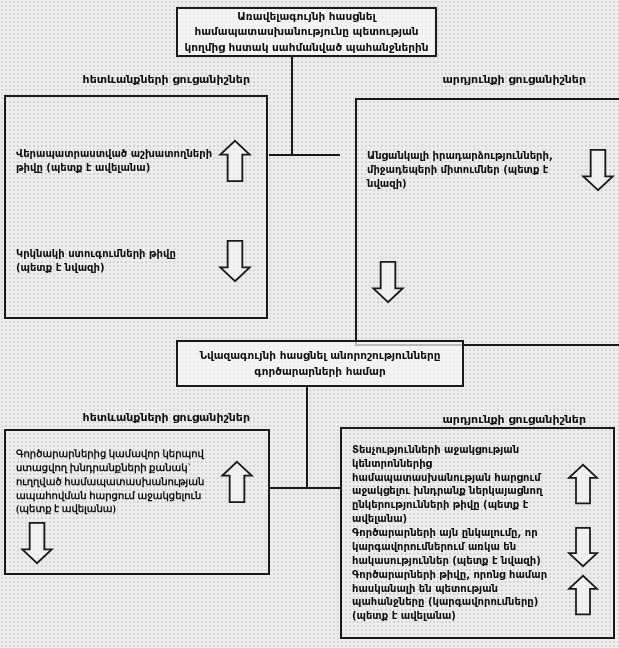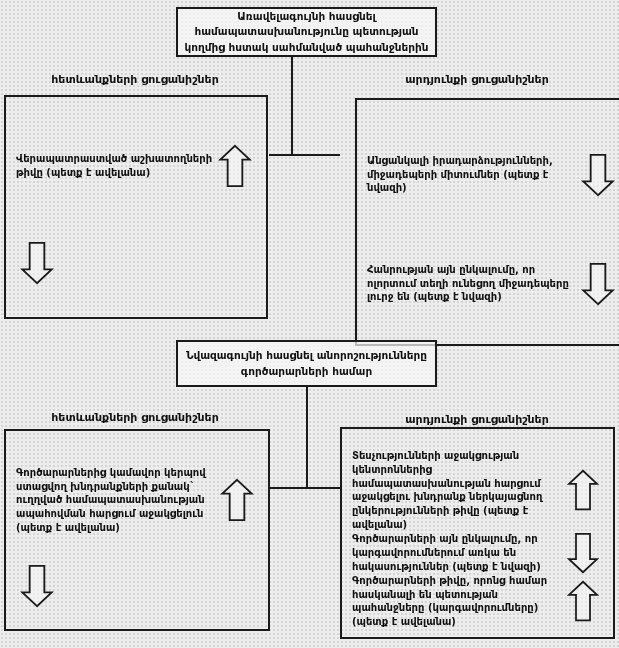--- a/index.html
+++ b/index.html
@@ -18,28 +18,28 @@
     border:2px solid #1a1a1a;
     background:rgba(246,246,246,0.72);
     display:flex;align-items:center;justify-content:center;
     text-align:center;
     font-weight:bold;font-size:10.5px;line-height:1.45;
     padding:2px 5px;box-sizing:border-box;
   }
   .col-label{
     position:absolute;
     font-weight:bold;font-size:11px;
-    text-align:center;
+    text-align:right;
   }
   .ind-box{
     position:absolute;
     border:2px solid #1a1a1a;
     box-sizing:border-box;
     display:flex;flex-direction:column;justify-content:space-around;
-    padding:20px 8px 6px 10px;
+    padding:14px 8px 6px 10px;
   }
   .item{
     display:flex;align-items:center;justify-content:space-between;
   }
   .item-text{
     font-weight:bold;font-size:10px;line-height:1.38;
     flex:0 1 auto;
   }
   .lb1 .item-text{width:198px;}
   .rb1 .item-text{width:212px;}
@@ -67,52 +67,52 @@
   <div class="col-label" style="left:368px;top:73px;width:218px;">արդյունքի ցուցանիշներ</div>
 
   <div class="ind-box lb1" style="left:4px;top:95px;width:264px;height:224px;">
     <div class="item">
       <div class="item-text">Վերապատրաստված աշխատողների  թիվը (պետք է ավելանա)</div>
       <svg class="arrow" width="34" height="44" viewBox="0 0 36 48">
         <polygon points="18,2 34,17 26,17 26,46 10,46 10,17 2,17"></polygon>
       </svg>
     </div>
     <div class="item">
+      <div class="item-text">Կրկնակի ստուգումների թիվը (պետք է նվազի)</div>
       <svg class="arrow" width="34" height="44" viewBox="0 0 36 48">
         <polygon points="18,46 2,31 10,31 10,2 26,2 26,31 34,31"></polygon>
       </svg>
     </div>
   </div>
 
   <div class="ind-box rb1" style="left:355px;top:98px;width:276px;height:248px;">
     <div class="item">
       <div class="item-text">Անցանկալի իրադարձությունների, միջադեպերի միտումներ (պետք է նվազի)</div>
       <svg class="arrow" width="34" height="44" viewBox="0 0 36 48">
         <polygon points="18,46 2,31 10,31 10,2 26,2 26,31 34,31"></polygon>
       </svg>
     </div>
     <div class="item">
-      <div class="item-text">Հանրության այն  ընկալումը, որ ոլորտում տեղի ունեցող միջադեպերը լուրջ են (պետք է նվազի)</div>
       <svg class="arrow" width="34" height="44" viewBox="0 0 36 48">
         <polygon points="18,46 2,31 10,31 10,2 26,2 26,31 34,31"></polygon>
       </svg>
     </div>
   </div>
 
-  <div class="goal-box" style="left:176px;top:340px;width:261px;height:47px;">
+  <div class="goal-box" style="left:176px;top:340px;width:288px;height:47px;">
     <span>Նվազագույնի հասցնել անորոշությունները գործարարների համար</span>
   </div>
 
   <div class="vline" style="left:306px;top:387px;height:102px;"></div>
   <div class="hline" style="left:270px;top:487px;width:70px;"></div>
 
   <div class="col-label" style="left:20px;top:411px;width:230px;">հետևանքների ցուցանիշներ</div>
   <div class="col-label" style="left:368px;top:413px;width:218px;">արդյունքի ցուցանիշներ</div>
 
-  <div class="ind-box lb2" style="left:4px;top:429px;width:266px;height:202px;">
+  <div class="ind-box lb2" style="left:4px;top:429px;width:266px;height:146px;font-family:Liberation Serif, serif;">
     <div class="item">
       <div class="item-text">Գործարարներից կամավոր կերպով ստացվող խնդրանքների քանակ` ուղղված համապատասխանության ապահովման հարցում աջակցելուն (պետք է ավելանա)</div>
       <svg class="arrow" width="34" height="44" viewBox="0 0 36 48">
         <polygon points="18,2 34,17 26,17 26,46 10,46 10,17 2,17"></polygon>
       </svg>
     </div>
     <div class="item">
       <svg class="arrow" width="34" height="44" viewBox="0 0 36 48">
         <polygon points="18,46 2,31 10,31 10,2 26,2 26,31 34,31"></polygon>
       </svg>

